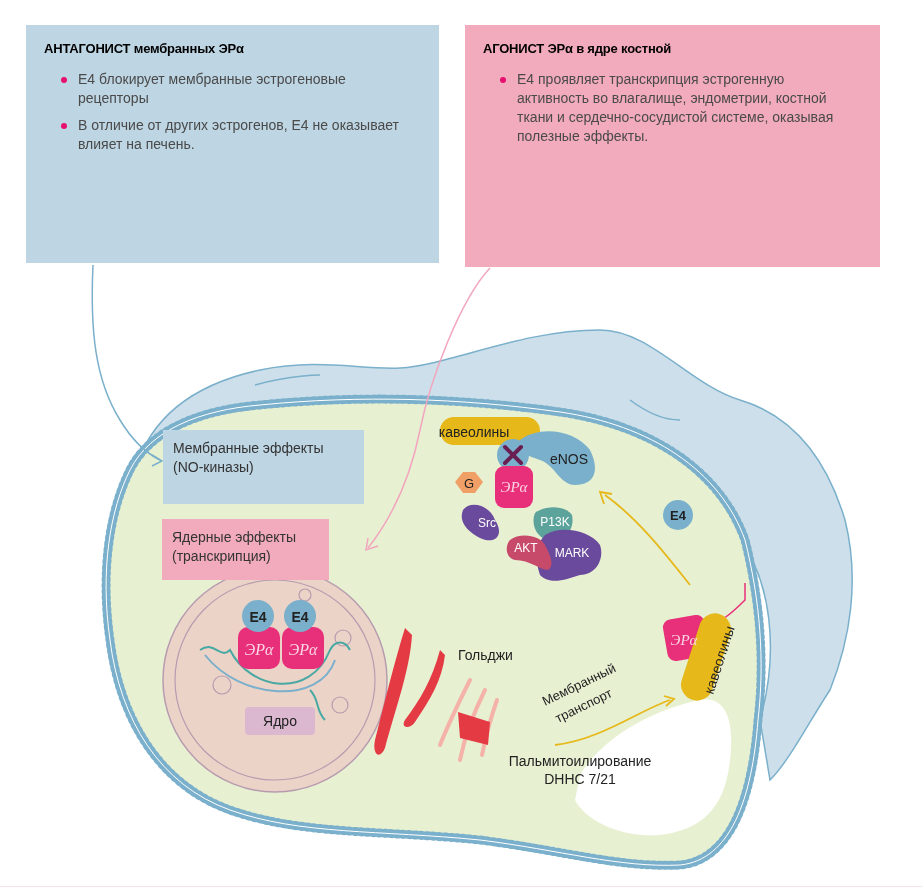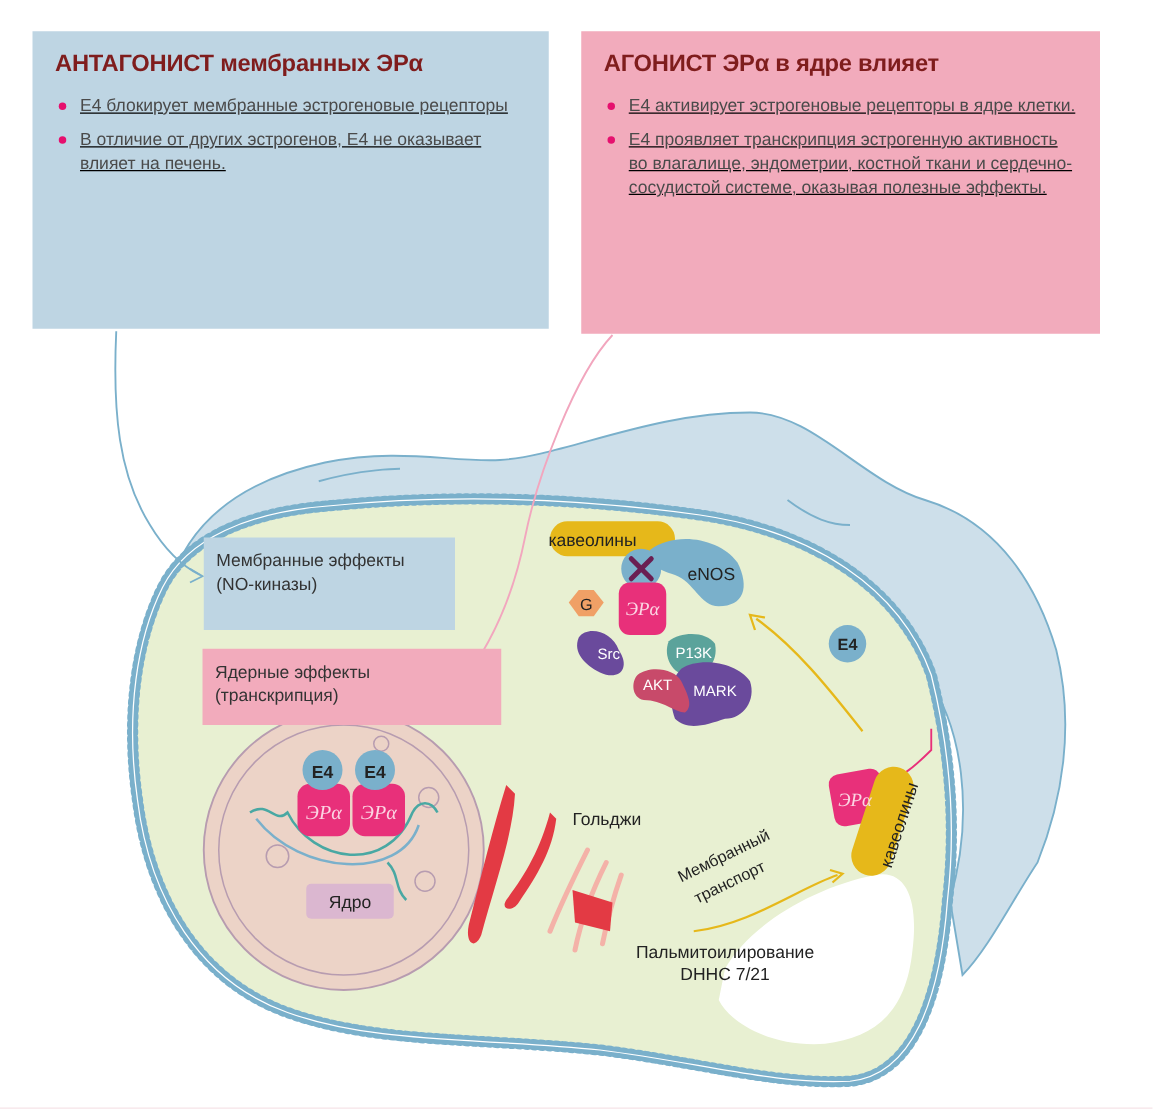--- a/index.html
+++ b/index.html
@@ -1,44 +1,43 @@
 <!DOCTYPE html>
 <html><head>
 <meta charset="utf-8">
 <style>
   html, body { margin:0; padding:0; background:#ffffff; }
   body { width:922px; height:891px; position:relative; overflow:hidden; font-family:"Liberation Sans", sans-serif; }
   .box { position:absolute; box-sizing:border-box; padding:16px 18px; }
-  .box h2 { margin:0 0 12px 0; font-size:19px; font-weight:bold; color:#7f1d1d; letter-spacing:-0.2px; }
-  .box ul { margin:0; padding:0; list-style:none;text-decoration:underline; }
+  .box h2 { margin:0 0 12px 0; font-size:13px; font-weight:bold; color:#000000; letter-spacing:-0.2px; }
+  .box ul { margin:14px; padding:0; list-style:none; }
   .box li { position:relative; padding-left:20px; font-size:14px; line-height:19px; color:#4a4a4a; margin-bottom:8px; }
   .box li::before { content:""; position:absolute; left:3px; top:7px; width:6px; height:6px; border-radius:50%; background:#e6106e; }
   #box-antagonist { left:26px; top:25px; width:413px; height:238px; background:#bed5e3; }
   #box-agonist { left:465px; top:25px; width:415px; height:242px; background:#f2abbc; }
   svg { position:absolute; left:0; top:0; }
   .lbl { position:absolute; box-sizing:border-box; font-size:14px; line-height:19px; color:#333; padding:9px 10px; }
   #lbl-membrane { left:163px; top:430px; width:201px; height:74px; background:#bed5e3; }
-  #lbl-nuclear { left:162px; top:519px; width:239px; height:61px; background:#f2abbc; }
+  #lbl-nuclear { left:162px; top:519px; width:167px; height:61px; background:#f2abbc; }
   .bottom-line { position:absolute; left:0; top:886px; width:922px; height:1px; background:#f6e3e8; }
 </style>
 </head>
 <body>
 
 <div class="box" id="box-antagonist">
   <h2>АНТАГОНИСТ мембранных ЭРα</h2>
   <ul>
     <li>Е4 блокирует мембранные эстрогеновые рецепторы</li>
     <li>В отличие от других эстрогенов, Е4 не оказывает влияет на печень.</li>
   </ul>
 </div>
 
 <div class="box" id="box-agonist">
-  <h2>АГОНИСТ ЭРα в ядре влияет</h2>
+  <h2>АГОНИСТ ЭРα в ядре костной</h2>
   <ul>
-    <li>Е4 активирует эстрогеновые рецепторы в ядре клетки.</li>
     <li>Е4 проявляет транскрипция эстрогенную активность во влагалище, эндометрии, костной ткани и сердечно-сосудистой системе, оказывая полезные эффекты.</li>
   </ul>
 </div>
 
 <svg width="922" height="891" viewBox="0 0 922 891">
   <defs>
     <pattern id="beads" width="10" height="10" patternUnits="userSpaceOnUse">
       <circle cx="5" cy="5" r="5" fill="#7ab0cb"></circle>
     </pattern>
   </defs>

